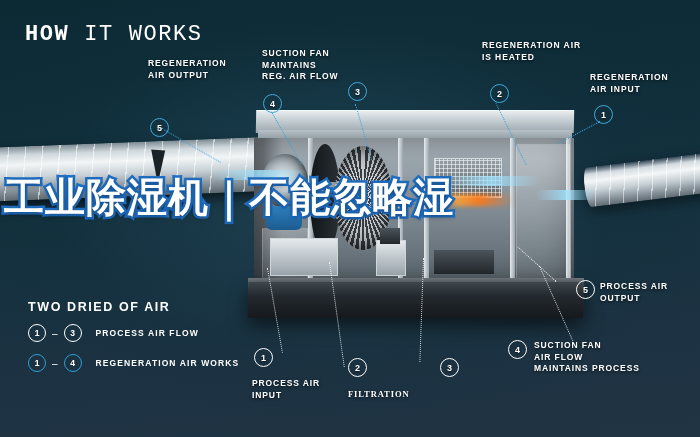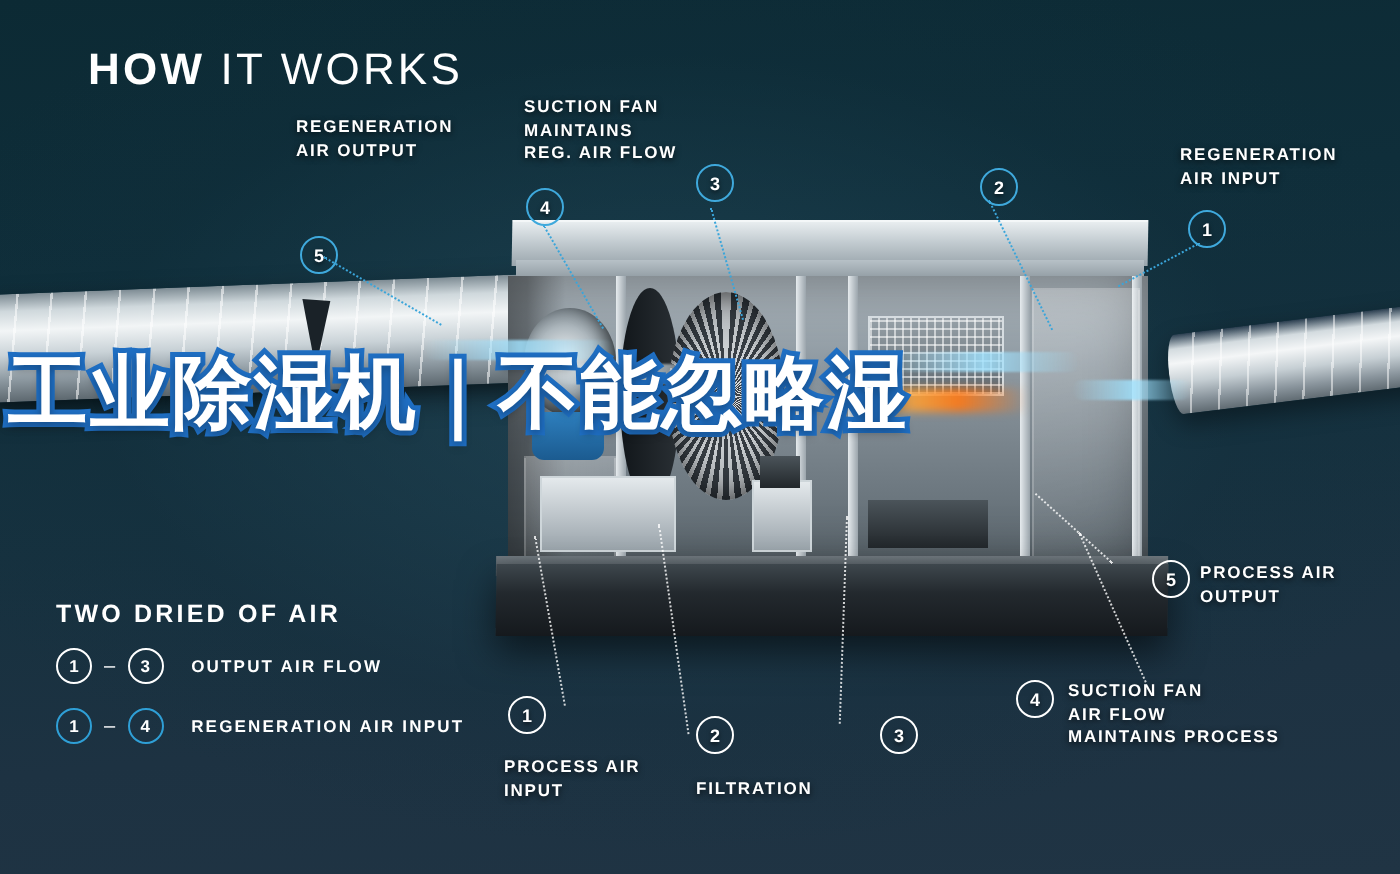--- a/index.html
+++ b/index.html
@@ -123,21 +123,21 @@
   .flow{position:absolute;height:10px;border-radius:6px;filter:blur(.4px);}
   .flow.c{background:linear-gradient(90deg,rgba(150,220,250,0),rgba(160,225,252,.85),rgba(150,220,250,0));}
   .flow.w{background:linear-gradient(90deg,rgba(255,255,255,0),rgba(235,248,255,.8),rgba(255,255,255,0));}
 
   
   .blk{position:absolute;background:linear-gradient(180deg,#e4e9ec,#9aa4ab);border:1px solid #ced6da;}
   .blk-dark{position:absolute;background:linear-gradient(180deg,#4b545a,#22272b);}
 
   
   .howtitle{
-    position:absolute;left:44px;top:22px;color:#fff;font-size:22px;letter-spacing:1.6px;
+    position:absolute;left:25px;top:22px;color:#fff;font-size:22px;letter-spacing:1.6px;font-family:Liberation Mono, monospace;
   }
   .howtitle b{font-weight:700;}
   .howtitle span{font-weight:300;}
 
   .lbl{
     position:absolute;color:#fff;font-size:8.5px;font-weight:700;
     letter-spacing:.9px;line-height:1.38;text-transform:uppercase;
     text-shadow:0 1px 3px rgba(0,0,0,.7);
   }
 
@@ -252,20 +252,24 @@
 
   <div class="lbl" style="left:262px;top:48px;">
     <div>SUCTION FAN</div>
     <div>MAINTAINS</div>
     <div>REG. AIR FLOW</div>
   </div>
   <div class="mark cy" style="left:263px;top:94px;">4</div>
 
   <div class="mark cy" style="left:348px;top:82px;">3</div>
 
+  <div class="lbl" style="left:482px;top:40px;">
+    <div>REGENERATION AIR</div>
+    <div>IS HEATED</div>
+  </div>
   <div class="mark cy" style="left:490px;top:84px;">2</div>
 
   <div class="lbl" style="left:590px;top:72px;">
     <div>REGENERATION</div>
     <div>AIR INPUT</div>
   </div>
   <div class="mark cy" style="left:594px;top:105px;">1</div>
 
   <div class="mark" style="left:576px;top:280px;">5</div>
   <div class="lbl" style="left:600px;top:281px;">
@@ -273,48 +277,48 @@
     <div>OUTPUT</div>
   </div>
 
   <div class="mark" style="left:254px;top:348px;">1</div>
   <div class="lbl" style="left:252px;top:378px;">
     <div>PROCESS AIR</div>
     <div>INPUT</div>
   </div>
 
   <div class="mark" style="left:348px;top:358px;">2</div>
-  <div class="lbl" style="left:348px;top:389px;">
+  <div class="lbl" style="left:348px;top:389px;font-family:Liberation Serif, serif;">
     <div>FILTRATION</div>
   </div>
 
   <div class="mark" style="left:440px;top:358px;">3</div>
   <div class="lbl" style="left:436px;top:389px;">
   </div>
 
   <div class="mark" style="left:508px;top:340px;">4</div>
   <div class="lbl" style="left:534px;top:340px;">
     <div>SUCTION FAN</div>
     <div>AIR FLOW</div>
     <div>MAINTAINS PROCESS</div>
   </div>
 
   <div class="legend-title">TWO DRIED OF AIR</div>
 
   <div class="lrow" style="left:28px;top:324px;">
     <div class="lc">1</div>
     <div class="dash">–</div>
     <div class="lc">3</div>
-    <div class="txt">OUTPUT AIR FLOW</div>
+    <div class="txt">PROCESS AIR FLOW</div>
   </div>
 
   <div class="lrow" style="left:28px;top:354px;">
     <div class="lc cy">1</div>
     <div class="dash">–</div>
     <div class="lc cy">4</div>
-    <div class="txt">REGENERATION AIR INPUT</div>
+    <div class="txt">REGENERATION AIR WORKS</div>
   </div>
 
   <div class="cn">
     <span class="l1">工业除湿机｜不能忽略湿</span>
   </div>
 
 </div>
 
 </body></html>

